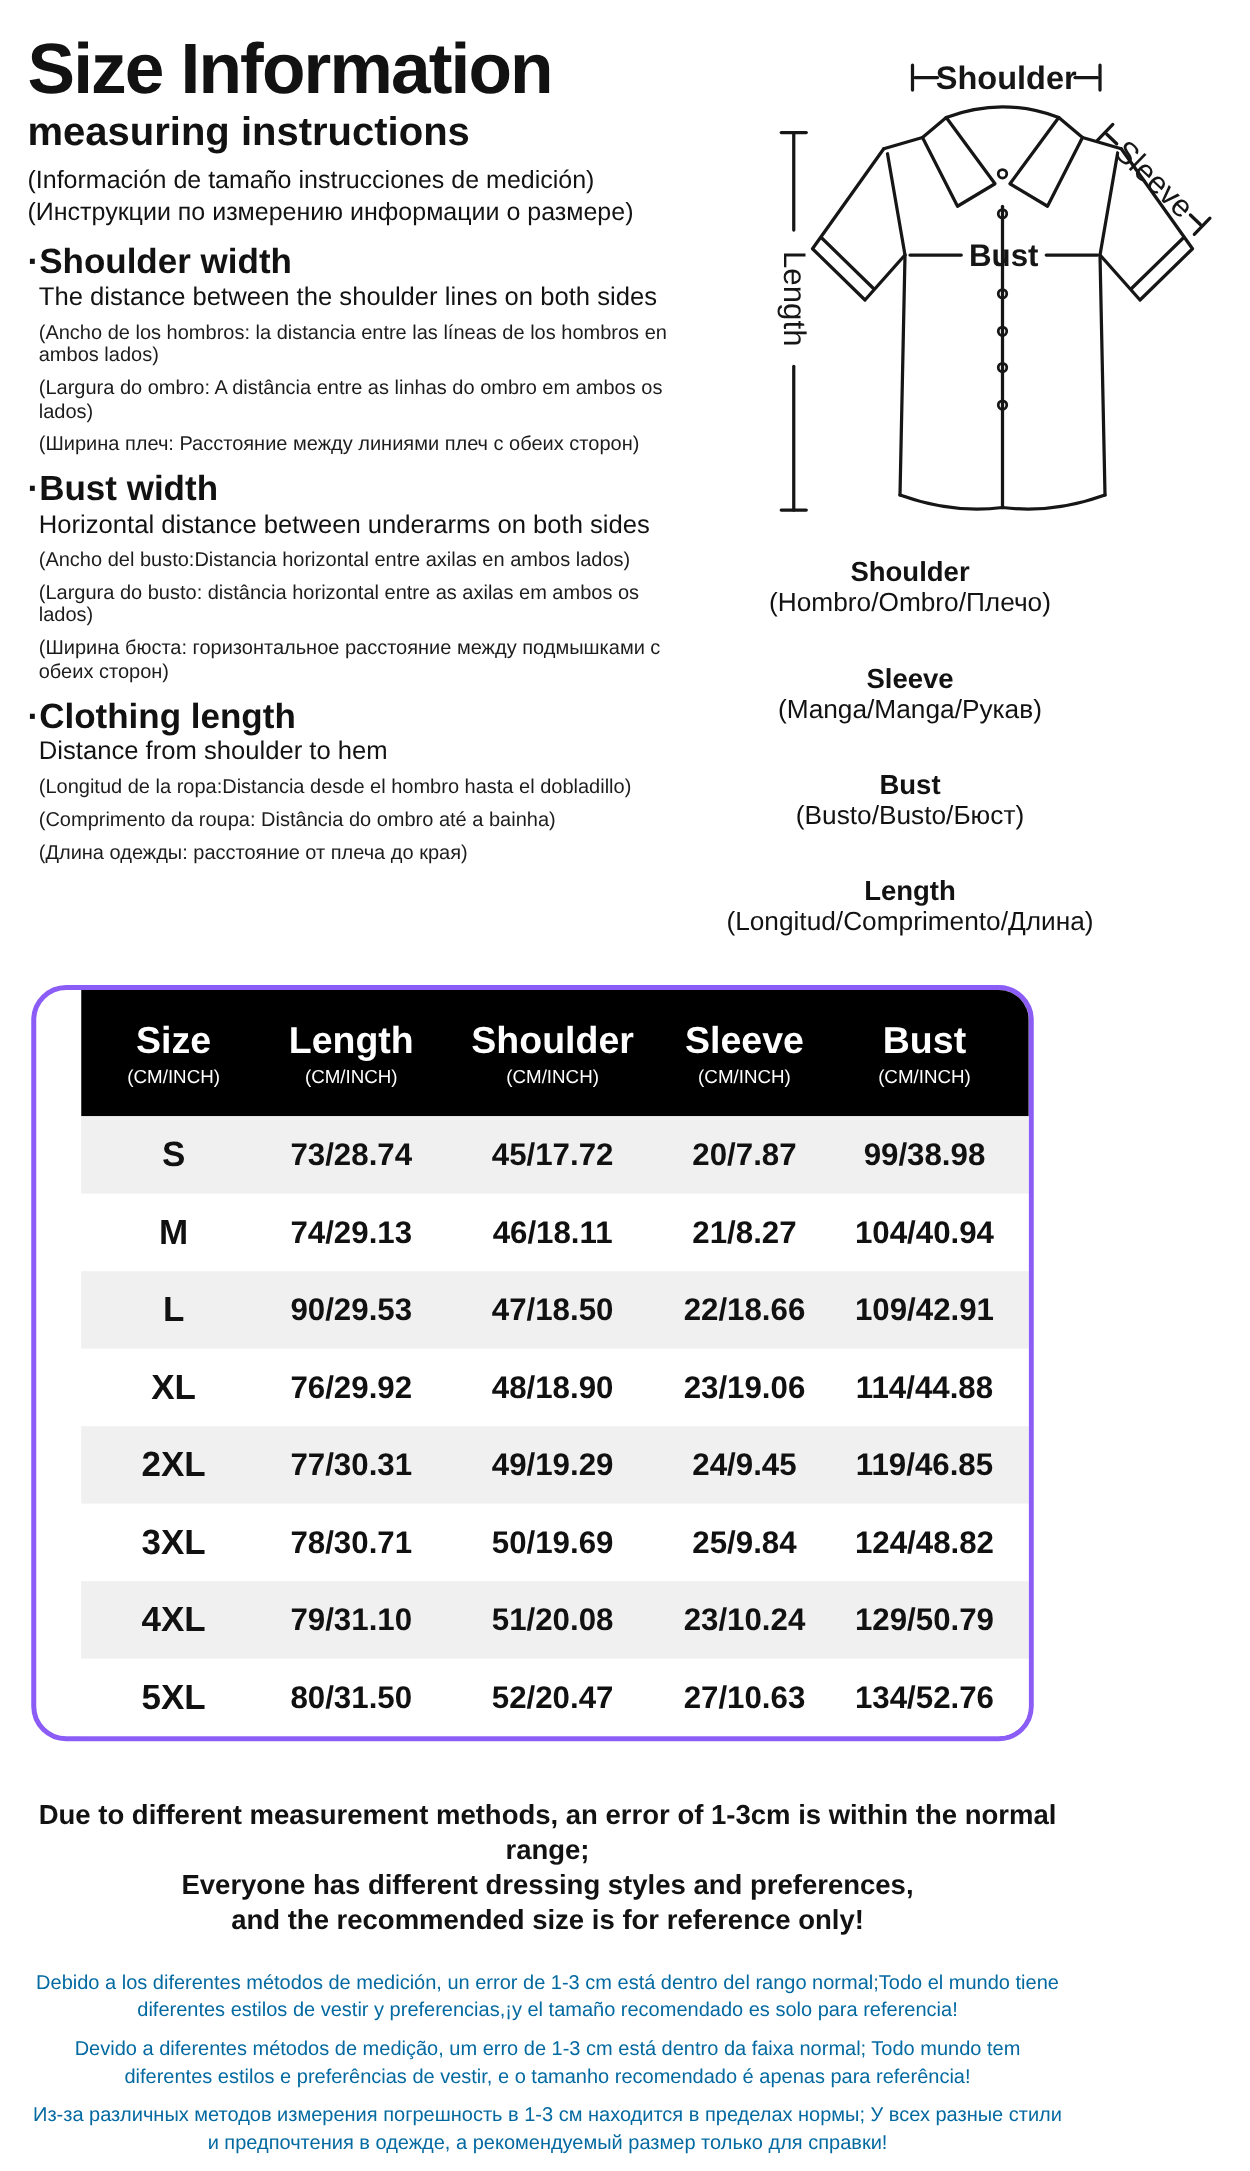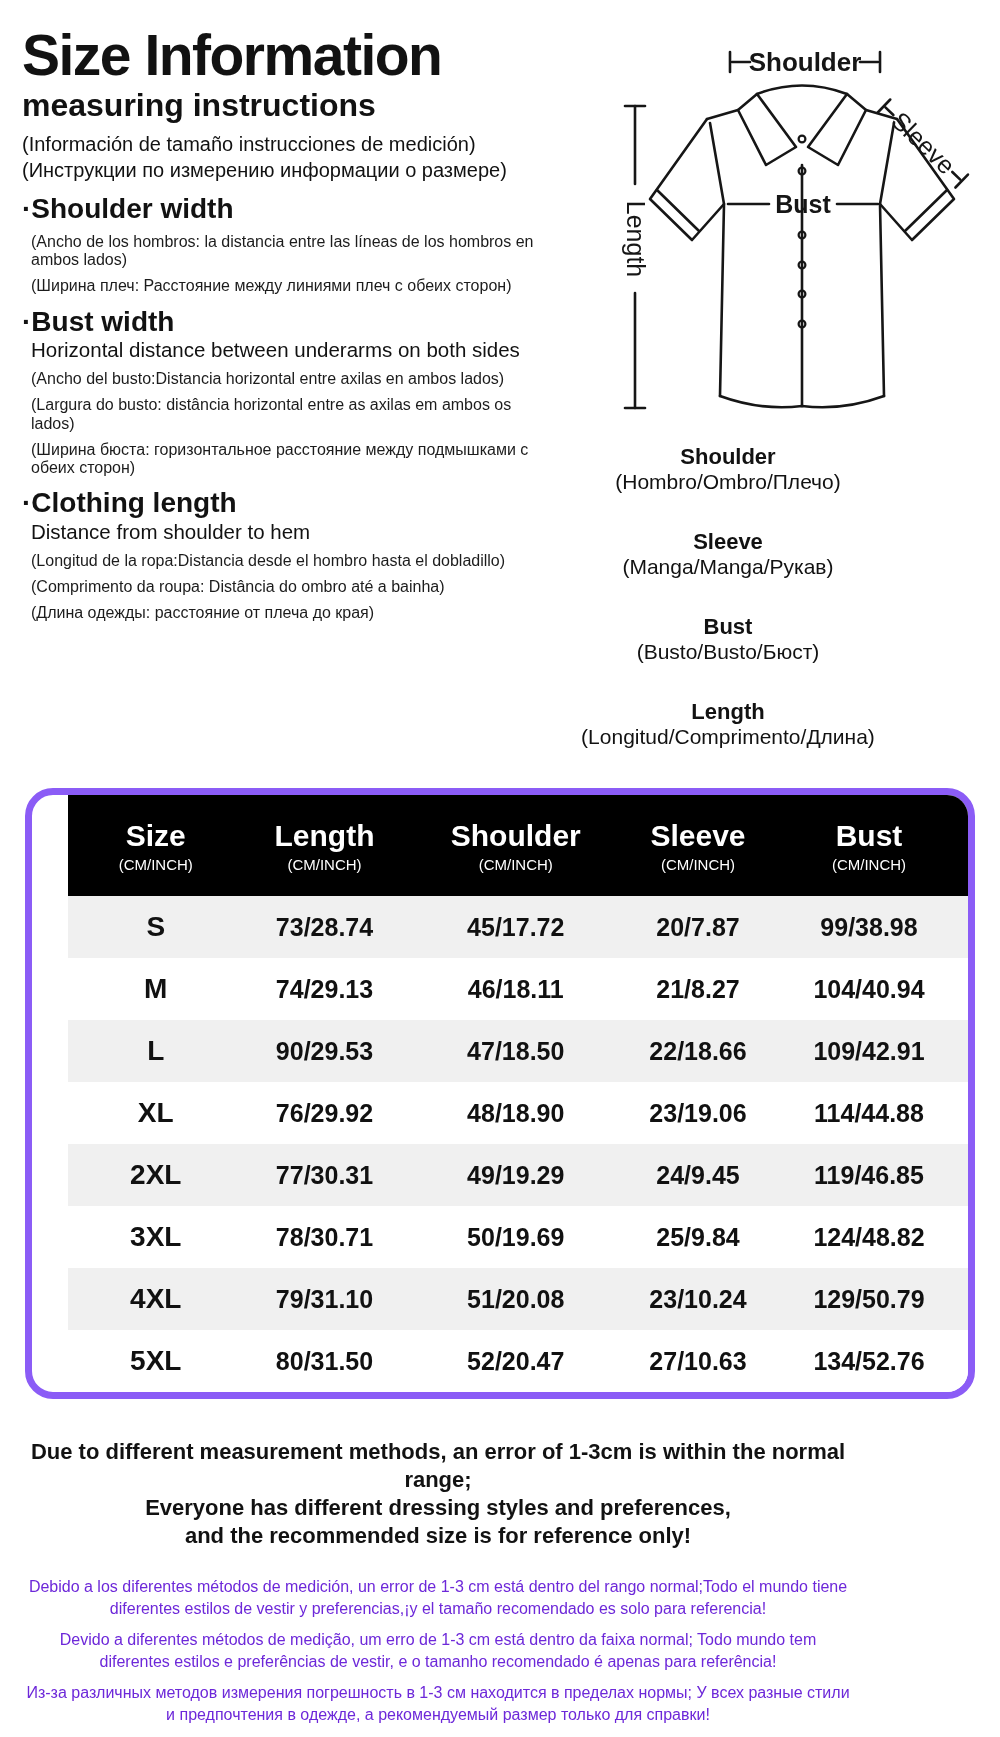--- a/index.html
+++ b/index.html
@@ -21,55 +21,57 @@
 
   
   .right-col { position:absolute; left:552px; top:44px; width:448px; }
   .legend { width:352px; text-align:center; margin-top:22px; }
   .legend-item { margin-bottom:35px; }
   .legend-term { font-size:22px; font-weight:bold; line-height:25px; }
   .legend-translation { font-size:21px; line-height:25px; }
 
   
   .size-table {
-    position:absolute; left:25px; top:788px; width:950px; box-sizing:border-box;
-    border:7px solid #8b5cf6; border-radius:28px; overflow:hidden; background:#fff;padding-left:36px;
+    position:absolute; left:25px; top:788px; width:802px; box-sizing:border-box;
+    border:4px solid #8b5cf6; border-radius:28px; overflow:hidden; background:#fff;padding-left:36px;
   }
   .thead {
     background:#000; color:#fff; height:101px;
     display:grid; grid-template-columns:19.5% 18% 24.5% 16% 22%; align-items:center;
   }
   .th { text-align:center; }
   .th-label { display:block; font-size:30px; font-weight:bold; line-height:33px; }
   .th-unit  { display:block; font-size:15px; font-weight:normal; margin-top:4px; }
   .trow {
     display:grid; grid-template-columns:19.5% 18% 24.5% 16% 22%;
     height:62px; align-items:center; background:#fff;
   }
   .trow.alt { background:#f0f0f0; }
   .tcell { text-align:center; font-size:25px; font-weight:bold; color:#111; }
   .tcell.size-cell { font-size:28px; }
 
   
   .footer { position:absolute; left:0; top:1438px; width:876px; text-align:center; }
   .footer-notice { font-size:22px; font-weight:bold; line-height:28px; white-space:pre-line; margin:0 0 26px 0; }
-  .footer-note { font-size:16px; line-height:22px; white-space:pre-line; margin:0 0 9px 0; color:#6d28d9; }
+  .footer-note { font-size:16px; line-height:22px; white-space:pre-line; margin:0 0 9px 0; color:#0369a1; }
 </style>
 </head>
 <body>
 
 <div class="left-col">
   <h1 class="page-title">Size Information</h1>
   <h2 class="page-subtitle">measuring instructions</h2>
   <div class="translation">(Información de tamaño instrucciones de medición)</div>
   <div class="translation">(Инструкции по измерению информации о размере)</div>
 
   <div class="section">
     <div class="section-title">·Shoulder width</div>
+    <div class="section-desc">The distance between the shoulder lines on both sides</div>
     <div class="section-note">(Ancho de los hombros: la distancia entre las líneas de los hombros en ambos lados)</div>
+    <div class="section-note">(Largura do ombro: A distância entre as linhas do ombro em ambos os lados)</div>
     <div class="section-note">(Ширина плеч: Расстояние между линиями плеч с обеих сторон)</div>
   </div>
 
   <div class="section">
     <div class="section-title">·Bust width</div>
     <div class="section-desc">Horizontal distance between underarms on both sides</div>
     <div class="section-note">(Ancho del busto:Distancia horizontal entre axilas en ambos lados)</div>
     <div class="section-note">(Largura do busto: distância horizontal entre as axilas em ambos os lados)</div>
     <div class="section-note">(Ширина бюста: горизонтальное расстояние между подмышками с обеих сторон)</div>
   </div>

